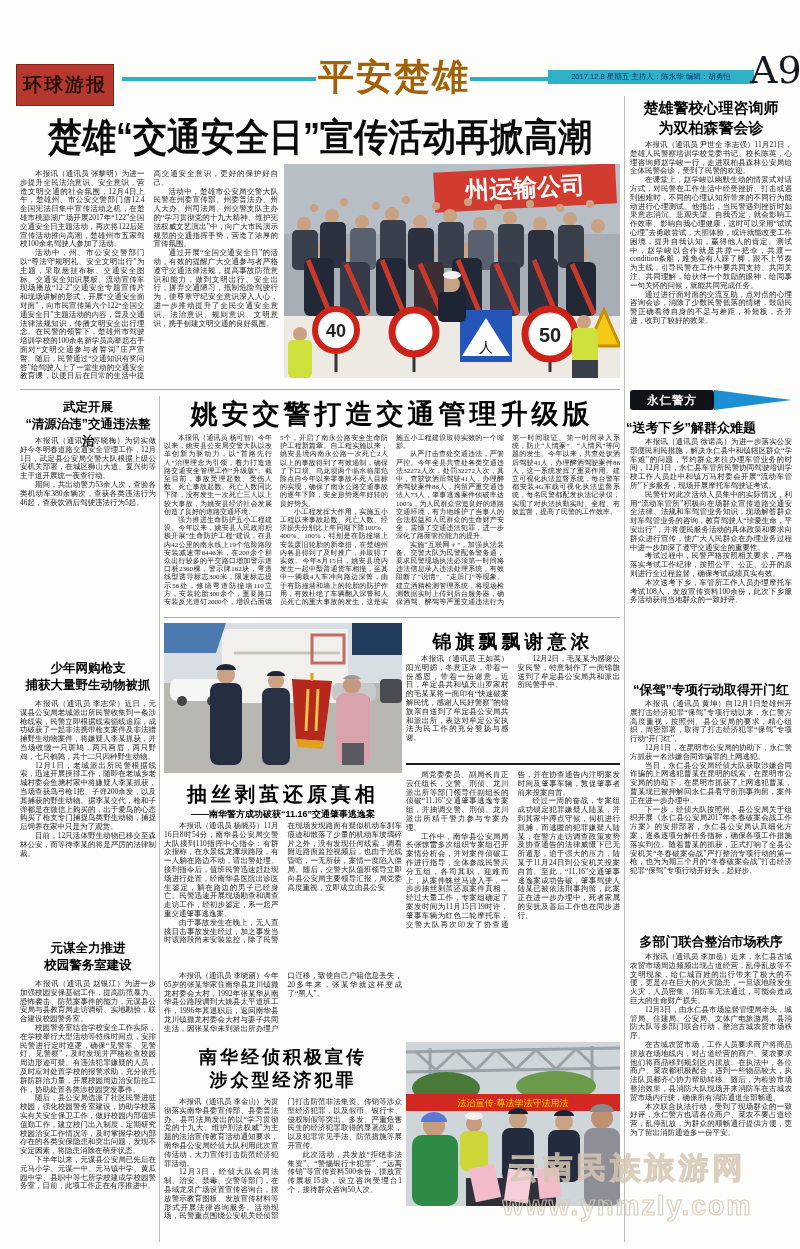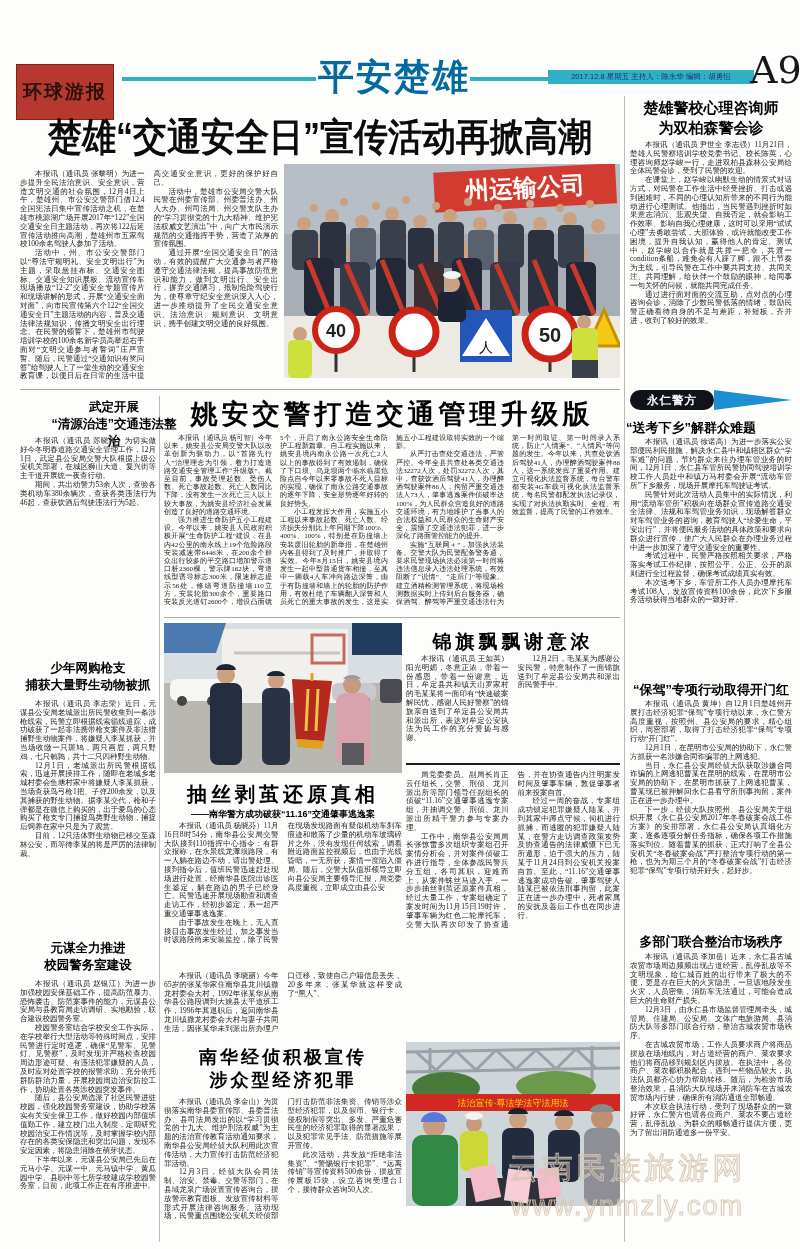--- a/index.html
+++ b/index.html
@@ -1,47 +1,47 @@
 <!DOCTYPE html>
 <html><head>
 <meta charset="utf-8">
 <style>
   html,body{margin:0;padding:0;background:#e9e9e9;}
   #page{position:relative;width:800px;height:1249px;margin:0 auto;background:#fdfdfc;overflow:hidden;
         font-family:"Liberation Serif","DejaVu Serif",serif;color:#111;}
   .abs{position:absolute;}
   
   .masthead{background:#b7382e;border:1px solid #7e221b;color:#27120c;font-weight:bold;font-size:19px;
-            letter-spacing:2px;padding:14px 6px;font-family:"Liberation Serif",serif;}
+            letter-spacing:2px;padding:7px 6px;font-family:"Liberation Serif",serif;}
   .tealbar{background:#2fb0c4;}
   .section-title{font-family:"Liberation Sans","DejaVu Sans",sans-serif;font-weight:900;font-size:36px;
-                 color:#0369a1;letter-spacing:2px;}
+                 color:#a16207;letter-spacing:2px;}
   .date-strip{background:#2fb0c4;color:#16357e;font-size:7.5px;line-height:14px;text-align:center;
               font-family:"Liberation Sans",sans-serif;white-space:nowrap;overflow:hidden;}
   .pageno{font-family:"DejaVu Serif",serif;font-size:38px;color:#15181c;}
   
   .headline{font-family:"Liberation Sans","DejaVu Sans",sans-serif;font-weight:900;font-size:34px;color:#0b0b0b;
             text-align:center;transform:scaleY(1.12);transform-origin:top;letter-spacing:0;}
   .art-title{font-family:"Liberation Sans","DejaVu Sans",sans-serif;font-weight:900;color:#000;text-align:center;}
   .tline{margin:0;text-align:center;}
   
   .body-text{font-size:7.5px;line-height:8.8px;text-align:justify;overflow:hidden;column-fill:auto;color:#1a1a1a;}
   .body-sm{font-size:7px;line-height:8.2px;}
   .para{margin:0;text-indent:2em;}
   .cols2{column-count:2;column-gap:9px;}
   .cols4{column-count:4;column-gap:8px;}
   .hr{background:#aaa;height:1px;}
   .vr{background:#bbb;width:1px;}
   .blackbar{background:#1a1a1a;height:2px;}
   
-  .pennant-box{background:#101418;color:#fff;border-radius:10px;font-family:"Liberation Sans",sans-serif;
+  .pennant-box{background:#101418;color:#fff;border-radius:3px;font-family:"Liberation Sans",sans-serif;
                font-weight:bold;font-size:11.5px;line-height:20px;text-align:center;letter-spacing:1px;}
   .pennant-arrow{background:#1e8ed2;clip-path:polygon(0 0,100% 50%,0 100%);}
   
-  .watermark{font-family:"Liberation Sans","DejaVu Sans",sans-serif;font-weight:400;text-align:center;
+  .watermark{font-family:"Liberation Sans","DejaVu Sans",sans-serif;font-weight:700;text-align:center;
              color:transparent;-webkit-text-stroke:1.2px #d6c6b2;opacity:.85;pointer-events:none;z-index:9;}
   .wm1{font-size:30px;letter-spacing:4px;margin:0;}
   .wm2{font-size:27px;letter-spacing:2px;margin:2px 0 0 0;}
   svg{display:block;}
 </style>
 </head>
 <body>
 
 <div id="page">
 
@@ -164,21 +164,21 @@
           <ellipse cx="168" cy="111" rx="9" ry="4" fill="#f4f4f4"></ellipse>
         <rect x="154" y="128" width="28" height="30" rx="5" fill="#1c2434"></rect>
       </g>
     </svg>
   </div>
 
   <div class="abs hr" style="left:20px;top:389px;width:600px;"></div>
   <div class="abs vr" style="left:159px;top:396px;height:846px;"></div>
   <div class="abs vr" style="left:624px;top:96px;height:1146px;"></div>
 
-  <div class="abs art-title" style="left:20px;top:399px;width:136px;font-size:12.5px;line-height:17px;margin-left:26px;">
+  <div class="abs art-title" style="left:20px;top:399px;width:136px;font-size:12.5px;line-height:17px;">
       <p class="tline">武定开展</p>
       <p class="tline">“清源治违”交通违法整治</p>
     </div>
   <div class="abs body-text" style="left:20px;top:437px;width:136px;height:218px;">
       <p class="para">本报讯（通讯员 苏晓梅）为切实做好今冬明春道路交通安全管理工作，12月1日，武定县公安局交警大队根据上级公安机关部署，在城区狮山大道、复兴街等主干道开展统一夜查行动。</p>
       <p class="para">期间，共出动警力53余人次，查验各类机动车380余辆次，查获各类违法行为46起，查获饮酒后驾驶违法行为5起。</p>
     </div>
 
   <div class="abs art-title" style="left:20px;top:660px;width:136px;font-size:12.5px;line-height:17px;">
       <p class="tline">少年网购枪支</p>

